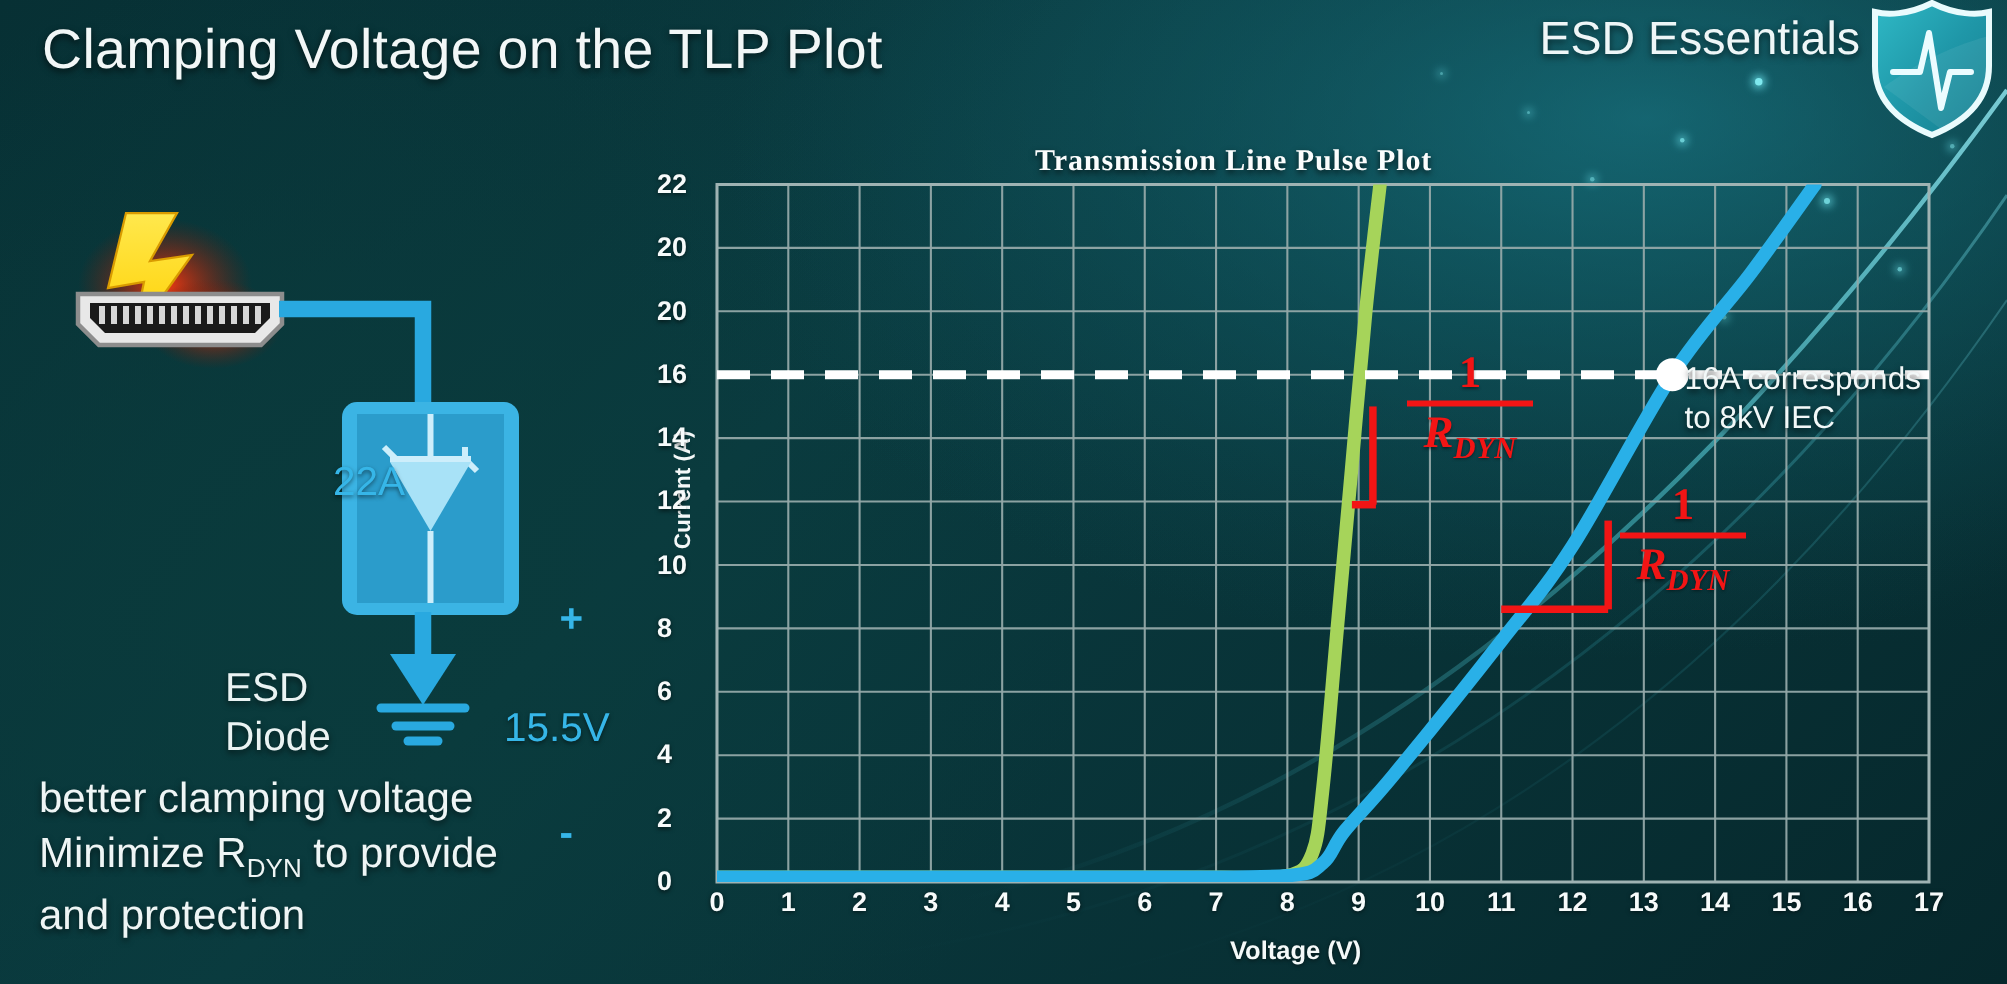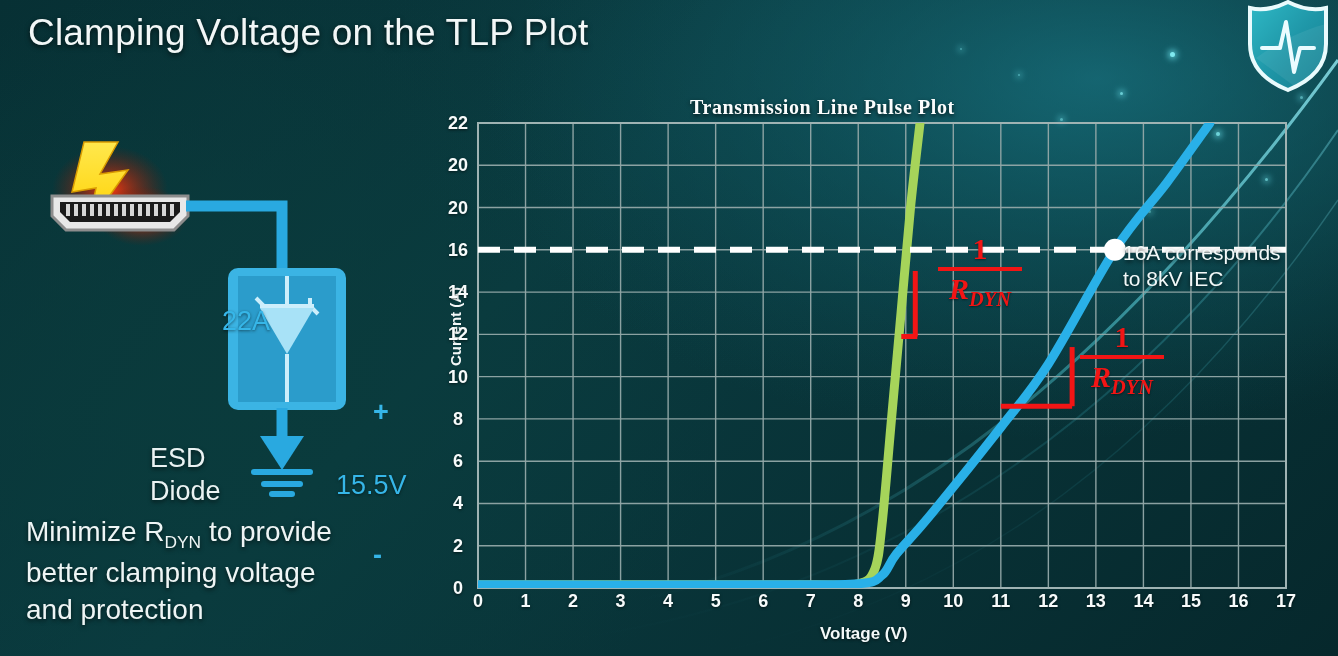--- a/index.html
+++ b/index.html
@@ -85,21 +85,21 @@
     font-size:15px; font-weight:bold; color:#f4f9f9;
     transform:rotate(-90deg); transform-origin:center;
     white-space:nowrap;
   }
   #xlabel {
     position:absolute; left:400px; top:538px;
     font-size:17px; font-weight:bold; color:#f4f9f9;
     white-space:nowrap; text-shadow:0 1px 3px rgba(0,0,0,.6);
   }
   .ytick {
-    position:absolute; right:0; width:40px; text-align:center;
+    position:absolute; right:0; width:40px; text-align:left;
     font-size:18px; font-weight:bold; color:#f7fbfb;
     transform:translateY(-50%);
     text-shadow:0 1px 3px rgba(0,0,0,.6);
   }
   .xtick {
     position:absolute; top:0; width:40px; text-align:center;
     font-size:18px; font-weight:bold; color:#f7fbfb;
     transform:translateX(-20px);
     text-shadow:0 1px 3px rgba(0,0,0,.6);
   }
@@ -155,20 +155,21 @@
     <div class="spark" style="left:1216px;top:132px;width:4px;height:4px;opacity:.85"></div>
     <div class="spark" style="left:1060px;top:118px;width:3px;height:3px;opacity:.6"></div>
     <div class="spark" style="left:1265px;top:178px;width:3px;height:3px;opacity:.7"></div>
     <div class="spark" style="left:1018px;top:74px;width:2px;height:2px;opacity:.55"></div>
     <div class="spark" style="left:1148px;top:210px;width:3px;height:3px;opacity:.5"></div>
     <div class="spark" style="left:1300px;top:96px;width:3px;height:3px;opacity:.6"></div>
     <div class="spark" style="left:960px;top:48px;width:2px;height:2px;opacity:.5"></div>
   </div>
 
   <div id="title">Clamping Voltage on the TLP Plot</div>
+  <div id="brand">ESD Essentials</div>
   <svg id="shield" viewBox="0 0 92 96">
     <defs>
       <linearGradient id="shgrad" x1="0" y1="0" x2="1" y2="1">
         <stop offset="0" stop-color="#2fb9c6"></stop>
         <stop offset="0.5" stop-color="#1f97a8"></stop>
         <stop offset="1" stop-color="#147e8f"></stop>
       </linearGradient>
     </defs>
     <path d="M46 4 C 62 12, 76 12, 84 10 L 84 46 C 84 70, 66 84, 46 92 C 26 84, 8 70, 8 46 L 8 10 C 16 12, 30 12, 46 4 Z" fill="url(#shgrad)" stroke="#e9fbfd" stroke-width="4"></path>
     <path d="M 20 50 L 38 50 L 44 24 L 52 74 L 58 50 L 72 50" fill="none" stroke="#eafcff" stroke-width="4" stroke-linejoin="round" stroke-linecap="round"></path>
@@ -250,22 +251,22 @@
     <div id="esd-label">
       <div>ESD</div>
       <div>Diode</div>
     </div>
     <div id="volt-label">15.5V</div>
     <div id="plus-sign">+</div>
     <div id="minus-sign">-</div>
   </div>
 
   <div id="bottom-note">
+    <div>better clamping voltage</div>
     <div><span>Minimize R</span><sub>DYN</sub><span> to provide</span></div>
-    <div>better clamping voltage</div>
     <div>and protection</div>
   </div>
 
   <div id="chart-wrap">
     <div id="chart-title">Transmission Line Pulse Plot</div>
     <div id="ylabel">Current (A)</div>
     <div id="xlabel">Voltage (V)</div>
     <div id="ytick-col">
         <div class="ytick" style="top: 37px;">22</div>
         <div class="ytick" style="top: 79.2727px;">20</div>

